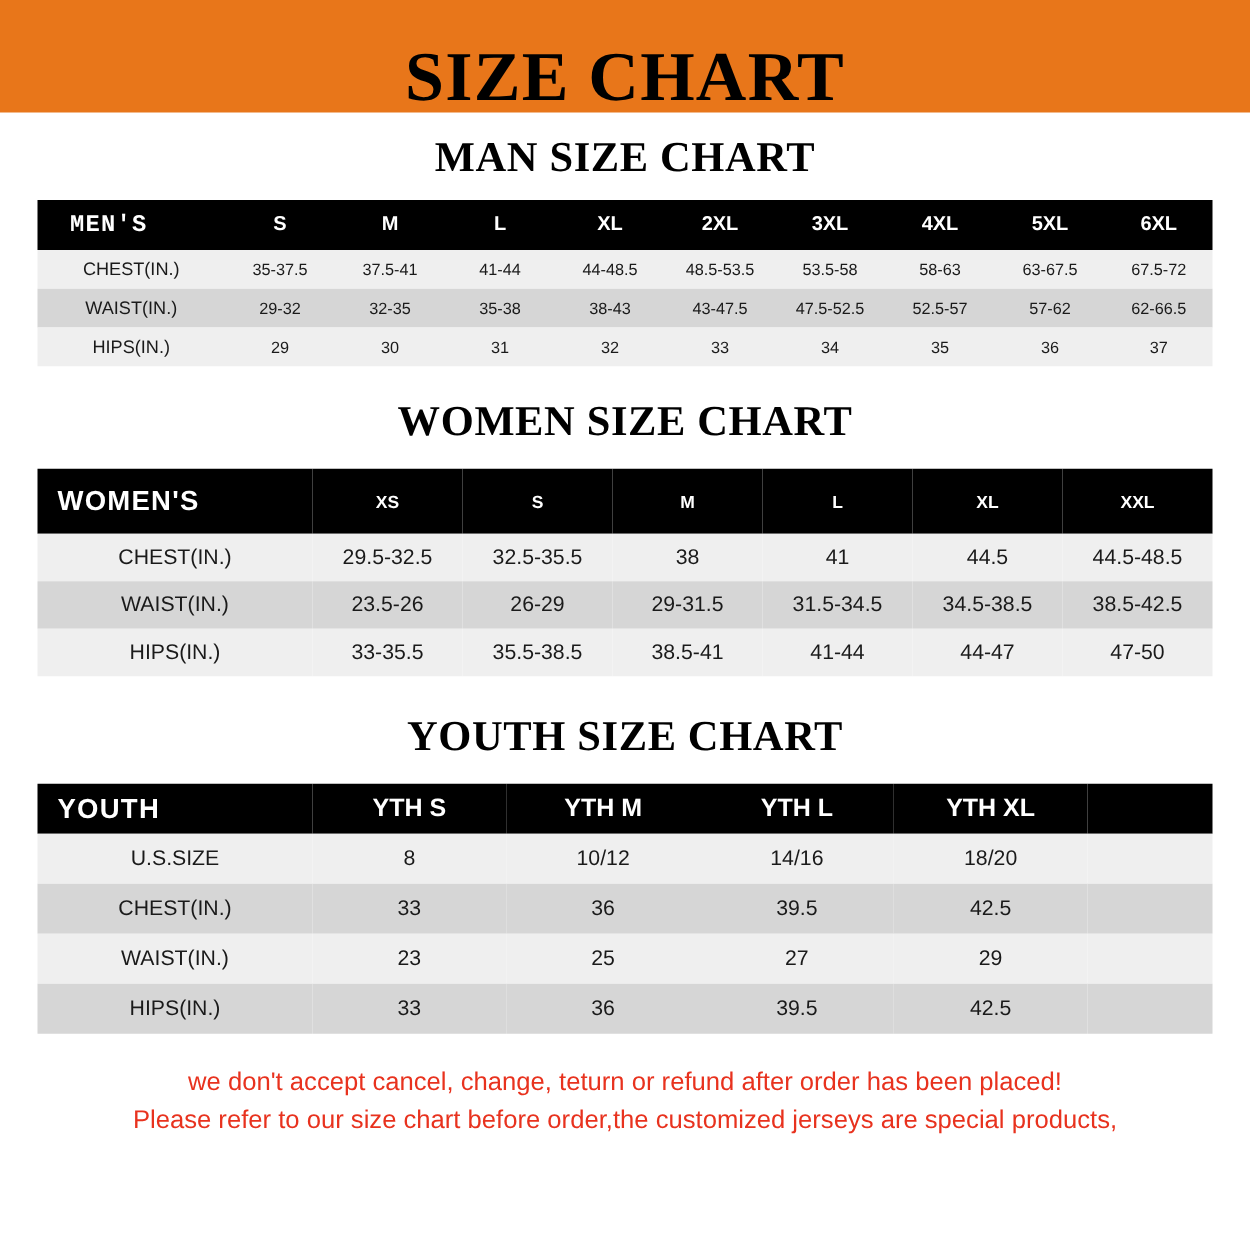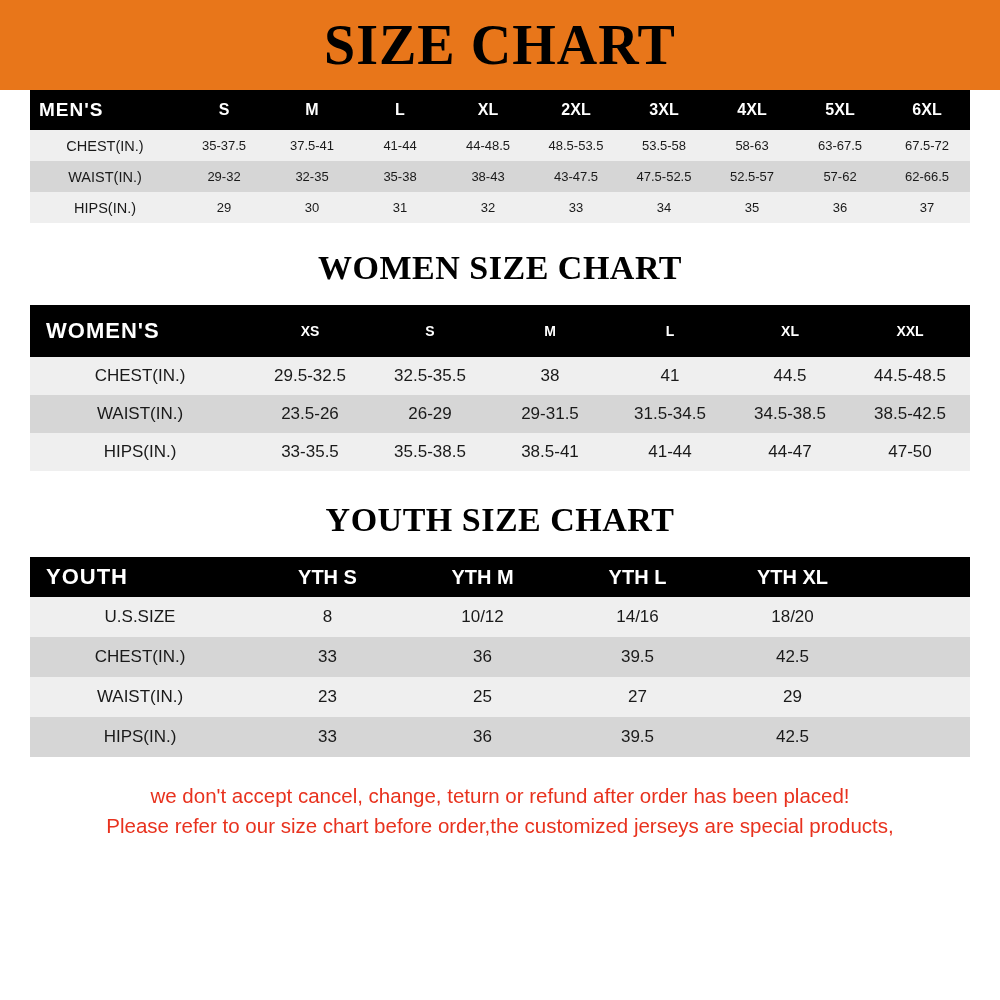--- a/index.html
+++ b/index.html
@@ -20,21 +20,21 @@
     position: relative;
     box-sizing: border-box;
     display: flex;
     flex-direction: column;
   }
   
   .banner {
     background: #e8761a;
     height: 90px;
     display: flex;
-    align-items: center;
+    align-items: flex-end;
     justify-content: center;
     flex: none;
   }
   .banner-title {
     font-family: "Liberation Serif", serif;
     font-weight: bold;
     font-size: 56px;
     letter-spacing: 1px;
     color: #000000;
     line-height: 1;
@@ -75,21 +75,21 @@
   }
   .rowhead {
     font-weight: normal;
   }
   
   tbody tr:nth-child(odd)  { background: #efefef; }
   tbody tr:nth-child(even) { background: #d6d6d6; }
 
   
   .t-men thead th { height: 40px; font-size: 16px; }
-  .t-men thead th.corner { font-size: 19px; letter-spacing: 1px; text-align: left; padding-left: 9px; }
+  .t-men thead th.corner { font-size: 19px; letter-spacing: 1px; text-align: left; padding-left: 26px; font-family: Liberation Mono, monospace; }
   .t-men tbody td { height: 31px; font-size: 13px; color: #1a1a1a; }
   .t-men tbody td.rowhead { font-size: 14.5px; text-align: center; }
 
   
   .t-women thead th { height: 52px; font-size: 14px; }
   .t-women thead th.corner { font-size: 22px; letter-spacing: 1px; text-align: left; padding-left: 16px; }
   .t-women tbody td { height: 38px; font-size: 17px; color: #1a1a1a; }
 
   
   .t-youth thead th { height: 40px; font-size: 20px; }
@@ -110,20 +110,21 @@
 </style>
 </head>
 <body>
 
 <div class="page">
 
   <div class="banner">
     <div class="banner-title">SIZE CHART</div>
   </div>
 
+  <div class="section-title title-man">MAN SIZE CHART</div>
   <table class="t-men">
     <colgroup>
       <col style="width:150px">
         <col style="width:88px">
         <col style="width:88px">
         <col style="width:88px">
       <col style="width:88px">
         <col style="width:88px">
         <col style="width:88px">
         <col style="width:88px">

